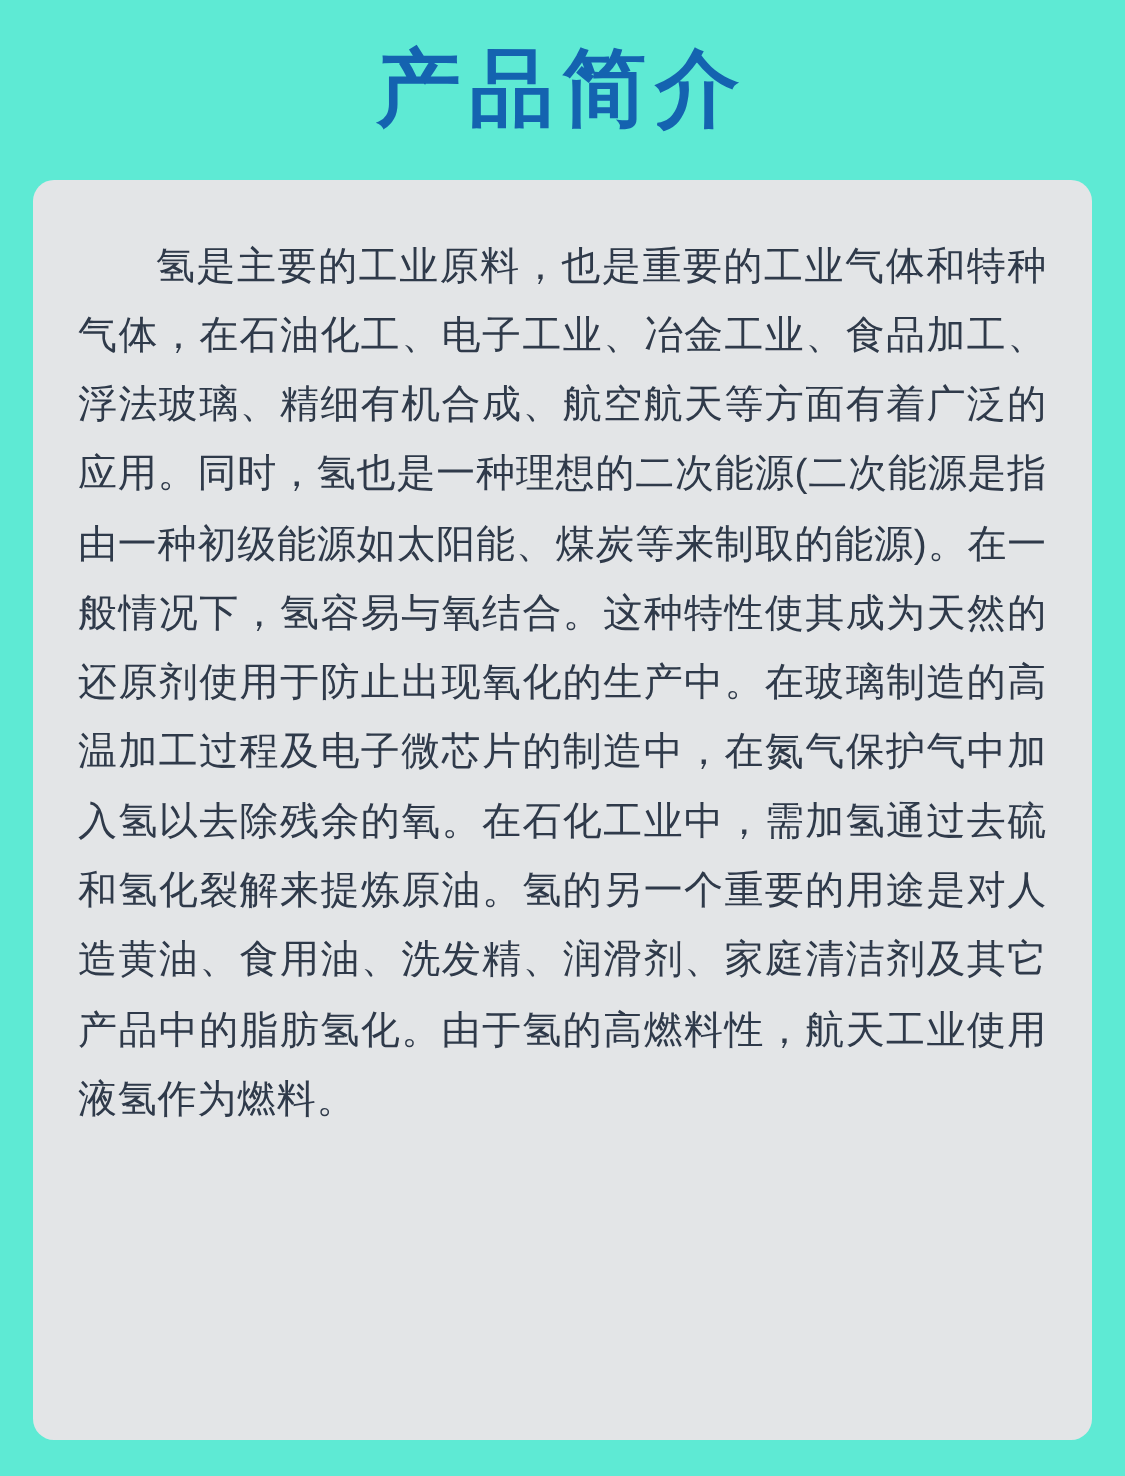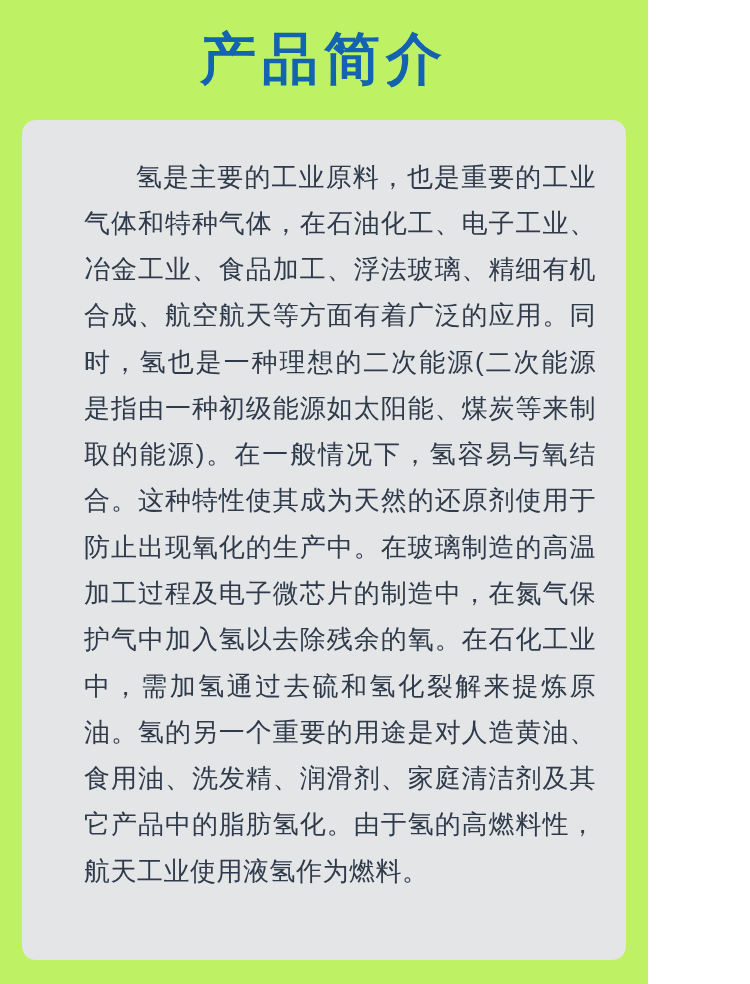--- a/index.html
+++ b/index.html
@@ -8,24 +8,24 @@
   }
   body {
     width: 750px;
     height: 984px;
     background: #ffffff;
     font-family: "Liberation Sans", sans-serif;
     overflow: hidden;
   }
   .page {
     position: relative;
-    width: 648px;
+    width: 750px;
     height: 984px;
     box-sizing: border-box;
-    background: #bef264;
+    background: #5eead4;
   }
   .title {
     margin: 0;
     padding-top: 28px;
     text-align: center;
     font-size: 56px;
     line-height: 1.1;
     font-weight: bold;
     color: #1463b0;
     letter-spacing: 6px;
@@ -44,21 +44,20 @@
     font-size: 26px;
     line-height: 1.78;
     color: #2f3a4a;
     text-align: justify;
     text-indent: 2em;
     letter-spacing: 0.5px;
     font-family: "Liberation Sans", sans-serif;
   }
   .para:last-child {
     margin-bottom: 0;
-    margin-left: 32px;
   }
 </style>
 </head>
 <body>
 
 <div class="page">
 
   <h1 class="title">产品简介</h1>
 
   <div class="card">

